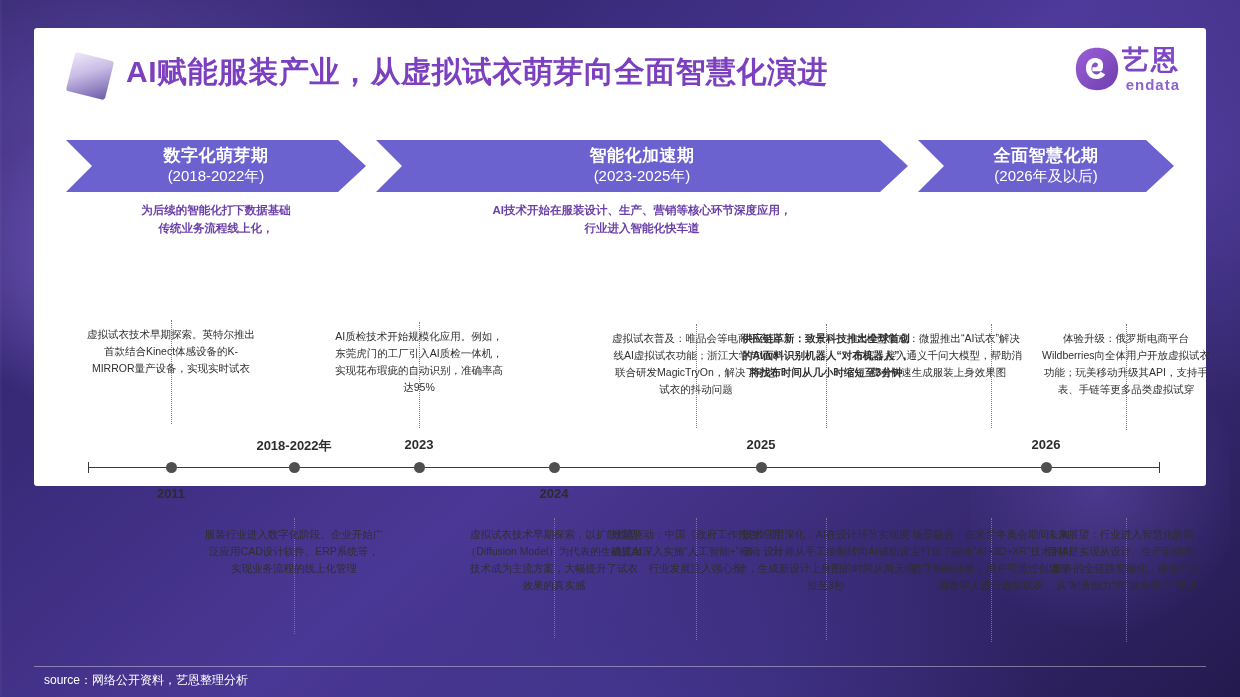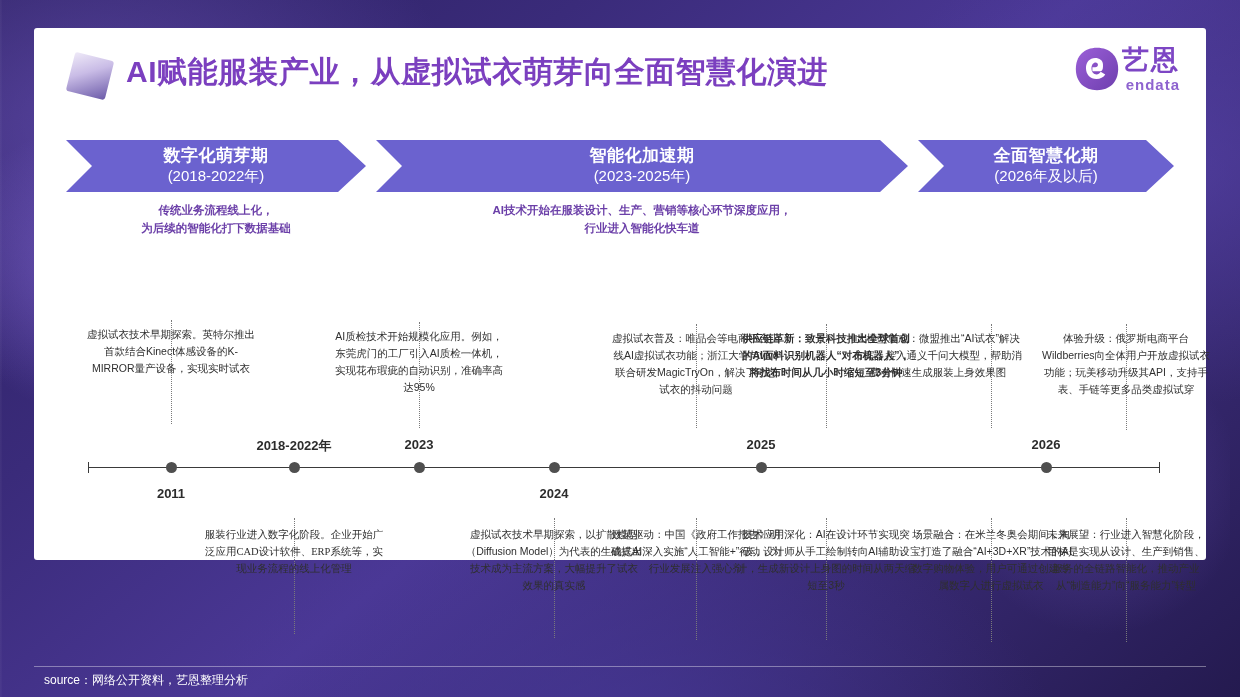--- a/index.html
+++ b/index.html
@@ -33,21 +33,21 @@
   .bg-glow-2 {
     position: absolute; right: 10px; top: 330px; width: 260px; height: 320px;
     background: radial-gradient(circle, rgba(120,95,205,.35), rgba(120,95,205,0) 70%);
     pointer-events: none;
   }
 
   
   .card {
     position: absolute;
     left: 34px; top: 28px;
-    width: 1172px; height: 532px;
+    width: 1172px; height: 458px;
     background: #ffffff;
     border-radius: 3px;
   }
 
   
   .header {
     position: absolute; left: 0; top: 0; width: 100%; height: 92px;
   }
   .diamond {
     position: absolute; left: 36px; top: 28px;
@@ -192,22 +192,22 @@
       <div class="phase-arrow">
         <svg width="300" height="52" viewBox="0 0 300 52" preserveAspectRatio="none">
           <path d="M0,0 L272,0 L300,26 L272,52 L0,52 L26,26 Z" fill="#6b62cf"></path>
         </svg>
         <div class="phase-arrow-label">
           <span class="phase-name">数字化萌芽期</span>
           <span class="phase-range">(2018-2022年)</span>
         </div>
       </div>
       <div class="phase-desc">
+        <div>为后续的智能化打下数据基础</div>
         <div>传统业务流程线上化，</div>
-        <div>为后续的智能化打下数据基础</div>
       </div>
     </div>
 
     <div class="phase p2">
       <div class="phase-arrow">
         <svg width="532" height="52" viewBox="0 0 532 52" preserveAspectRatio="none">
           <path d="M0,0 L504,0 L532,26 L504,52 L0,52 L26,26 Z" fill="#6b62cf"></path>
         </svg>
         <div class="phase-arrow-label">
           <span class="phase-name">智能化加速期</span>
@@ -260,21 +260,21 @@
     <div class="stem" style="left:760px; top:46px;  height:104px;"></div>
     <div class="stem" style="left:630px; top:240px; height:122px;"></div>
     <div class="stem" style="left:760px; top:240px; height:122px;"></div>
     <div class="stem" style="left:925px; top:46px;  height:104px;"></div>
     <div class="stem" style="left:1060px; top:46px; height:106px;"></div>
     <div class="stem" style="left:925px; top:240px; height:124px;"></div>
     <div class="stem" style="left:1060px; top:240px; height:124px;"></div>
 
     <div class="note up" style="left:105px; top:48px; width:168px;">虚拟试衣技术早期探索。英特尔推出首款结合Kinect体感设备的K-MIRROR量产设备，实现实时试衣</div>
 
-    <div class="note down" style="left:228px; top:248px; width:180px;font-family:Liberation Serif, serif;">服装行业进入数字化阶段。企业开始广泛应用CAD设计软件、ERP系统等，实现业务流程的线上化管理</div>
+    <div class="note down" style="left:228px; top:248px; width:180px;">服装行业进入数字化阶段。企业开始广泛应用CAD设计软件、ERP系统等，实现业务流程的线上化管理</div>
 
     <div class="note up" style="left:353px; top:50px; width:168px;">AI质检技术开始规模化应用。例如，东莞虎门的工厂引入AI质检一体机，实现花布瑕疵的自动识别，准确率高达95%</div>
 
     <div class="note down" style="left:488px; top:248px; width:178px;">虚拟试衣技术早期探索，以扩散模型（Diffusion Model）为代表的生成式AI技术成为主流方案，大幅提升了试衣效果的真实感</div>
 
     <div class="note up" style="left:630px; top:52px; width:172px;">虚拟试衣普及：唯品会等电商平台上线AI虚拟试衣功能；浙江大学与vivo联合研发MagicTryOn，解决了动态试衣的抖动问题</div>
 
     <div class="note up" style="left:760px; top:52px; width:168px;font-weight:bold;">供应链革新：致景科技推出全球首创的AI面料识别机器人“对布机器人”，将找布时间从几小时缩短至3分钟</div>
 
     <div class="note down" style="left:630px; top:248px; width:172px;">政策驱动：中国《政府工作报告》明确提出深入实施“人工智能+”行动，为行业发展注入强心剂</div>

